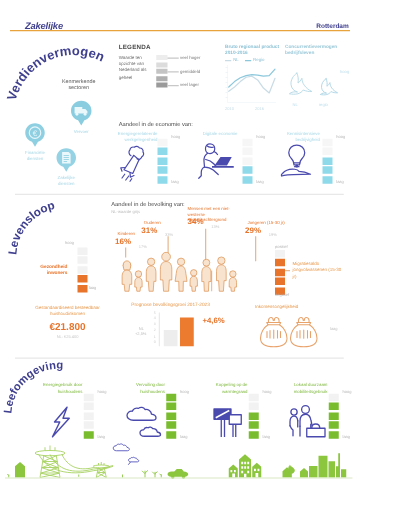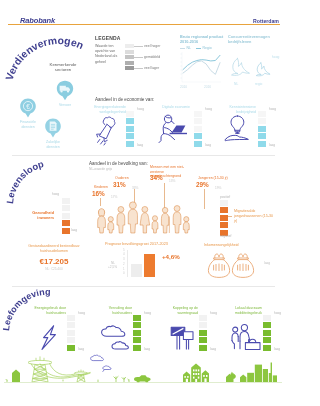--- a/index.html
+++ b/index.html
@@ -129,21 +129,21 @@
   .scene{position:absolute;left:0;top:352px;}
   .e1{left:32px;width:64px;} .e1 .gauge3{left:35px;} .e1 .gh3{left:46px;top:5px;} .e1 .gl3{left:46px;top:41px;} .e1 .env-i{left:8px;top:18px;}
   .e2{left:98px;width:64px;} .e2 .gauge3{left:35px;} .e2 .gh3{left:46px;top:5px;} .e2 .gl3{left:46px;top:41px;} .e2 .env-i{left:2px;top:17px;}
   .e3{left:164px;width:64px;} .e3 .gauge3{left:35px;} .e3 .gh3{left:46px;top:5px;} .e3 .gl3{left:46px;top:41px;} .e3 .env-i{left:5px;top:17px;}
   .e4{left:228px;width:58px;} .e4 .gauge3{left:35px;} .e4 .gh3{left:46px;top:5px;} .e4 .gl3{left:46px;top:41px;} .e4 .env-i{left:2px;top:17px;}
 </style>
 </head>
 <body>
 
 <div class="page">
-  <div class="logo">Rabobank</div>
+  <div class="logo">Zakelijke</div>
   <div class="hdr-line"></div>
   <div class="city">Rotterdam</div>
 
   <div class="sec1">
     <svg class="arc" style="left:4px;top:26px;" width="94" height="62" viewBox="0 0 94 62">
       <defs>
           <path id="arc1" d="M 8,57 A 48,48 0 0 1 90,33" fill="none"></path>
         </defs>
       <text font-family="Liberation Sans, sans-serif" font-size="10.4" font-weight="bold" fill="#3F3F8F">
         <textPath href="#arc1" startOffset="2">Verdienvermogen</textPath>
@@ -434,21 +434,21 @@
           <i class="on"></i>
         </div>
       <div class="mig-tick"></div>
       <div class="mig-l">Migratiesaldo jongvolwassenen (15-30 jr)</div>
       <div class="gh2">positief</div>
       <div class="gl2">negatief</div>
     </div>
 
     <div class="inc">
       <div class="inc-l">Gestandaardiseerd besteedbaar huishoudinkomen</div>
-      <div class="inc-v">€17.205</div>
+      <div class="inc-v">€21.800</div>
       <div class="inc-n">NL: €25.400</div>
     </div>
 
     <div class="grw">
       <div class="grw-t">Prognose bevolkingsgroei 2017-2023</div>
       <div class="grw-plot">
         <div class="grw-ax"></div>
         <div class="grw-ticks">
             <div>0</div>
             <div>1</div>

